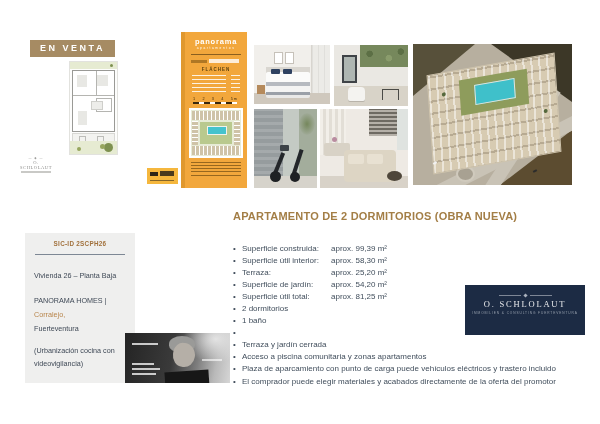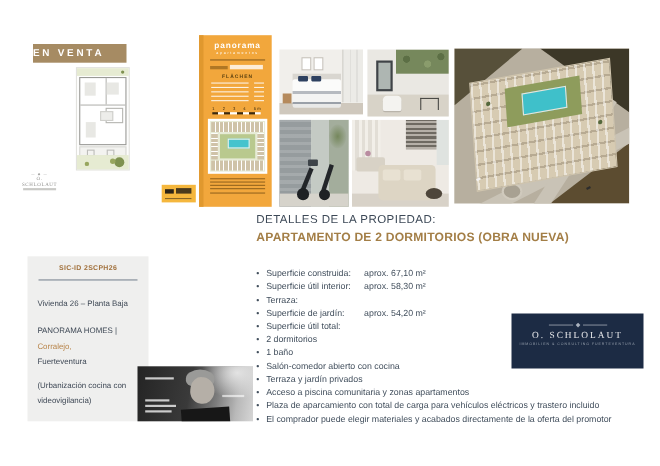--- a/index.html
+++ b/index.html
@@ -2,21 +2,21 @@
 <html><head>
 <meta charset="utf-8">
 <style>
   html,body{margin:0;padding:0;background:#fff;}
   .page{position:relative;width:600px;height:424px;background:#ffffff;overflow:hidden;
         font-family:"Liberation Sans",sans-serif;color:#3f4956;}
   .abs{position:absolute;}
 
   
   .banner{left:30px;top:40px;width:85px;height:17px;background:#a68b63;color:#fff;
-          font-size:9px;font-weight:bold;letter-spacing:2.5px;text-align:left;line-height:17px;}
+          font-size:9px;font-weight:bold;letter-spacing:2.5px;text-align:center;line-height:17px;}
 
   .floorplan{left:69px;top:61px;width:49px;height:94px;background:#fdfdfc;border:1px solid #e2e2de;box-sizing:border-box;}
   .fp-garden-top{position:absolute;left:0;top:0;right:0;height:7px;background:#e6ebd2;}
   .fp-dot{position:absolute;right:4px;top:2px;width:3px;height:3px;border-radius:50%;background:#7e9150;}
   .fp-rooms{position:absolute;left:2px;top:8px;right:2px;height:62px;border:1px solid #9a9a96;box-sizing:border-box;background:#fff;}
   .fp-line-h{position:absolute;left:0;right:0;top:24px;border-top:1px solid #b5b5b1;}
   .fp-line-v{position:absolute;left:55%;top:0;height:24px;border-left:1px solid #b5b5b1;}
   .fp-bath{position:absolute;right:2px;top:27px;width:14px;height:12px;border:1px solid #b5b5b1;}
   .fp-bed1{position:absolute;left:4px;top:4px;width:10px;height:12px;background:#e8e8e4;}
   .fp-bed2{position:absolute;right:6px;top:4px;width:11px;height:11px;background:#e8e8e4;}
@@ -356,70 +356,70 @@
       <div class="ae-court">
           <div class="ae-pool"></div>
         </div>
       <div class="ae-palm1"></div>
         <div class="ae-palm2"></div>
     </div>
     <div class="ae-car1"></div>
       <div class="ae-car2"></div>
   </div>
 
-  <div class="abs dt-heading">DETALLES DE LA PROPIEDAD:</div>
   <div class="abs dt-subheading">APARTAMENTO DE 2 DORMITORIOS (OBRA NUEVA)</div>
 
   <ul class="abs dt-list">
     <li>
         <span class="bullet">•</span>
         <span class="spec-label">Superficie construida:</span>
-        <span class="spec-value">aprox. 67,10 m²</span>
+        <span class="spec-value">aprox. 99,39 m²</span>
       </li>
     <li>
         <span class="bullet">•</span>
         <span class="spec-label">Superficie útil interior:</span>
         <span class="spec-value">aprox. 58,30 m²</span>
       </li>
     <li>
         <span class="bullet">•</span>
         <span class="spec-label">Terraza:</span>
+        <span class="spec-value">aprox. 25,20 m²</span>
       </li>
     <li>
         <span class="bullet">•</span>
         <span class="spec-label">Superficie de jardín:</span>
         <span class="spec-value">aprox. 54,20 m²</span>
       </li>
     <li>
         <span class="bullet">•</span>
         <span class="spec-label">Superficie útil total:</span>
+        <span class="spec-value">aprox. 81,25 m²</span>
       </li>
     <li>
         <span class="bullet">•</span>
         <span>2 dormitorios</span>
       </li>
     <li>
         <span class="bullet">•</span>
         <span>1 baño</span>
       </li>
     <li>
         <span class="bullet">•</span>
-        <span>Salón-comedor abierto con cocina</span>
-      </li>
-    <li>
-        <span class="bullet">•</span>
-        <span>Terraza y jardín privados</span>
+      </li>
+    <li>
+        <span class="bullet">•</span>
+        <span>Terraza y jardín cerrada</span>
       </li>
     <li>
         <span class="bullet">•</span>
         <span>Acceso a piscina comunitaria y zonas apartamentos</span>
       </li>
     <li>
         <span class="bullet">•</span>
-        <span>Plaza de aparcamiento con total de carga para vehículos eléctricos y trastero incluido</span>
+        <span>Plaza de aparcamiento con punto de carga puede vehículos eléctricos y trastero incluido</span>
       </li>
     <li>
         <span class="bullet">•</span>
         <span>El comprador puede elegir materiales y acabados directamente de la oferta del promotor</span>
       </li>
   </ul>
 
   <div class="abs agency">
     <div class="orn">
         <div class="ln"></div>

